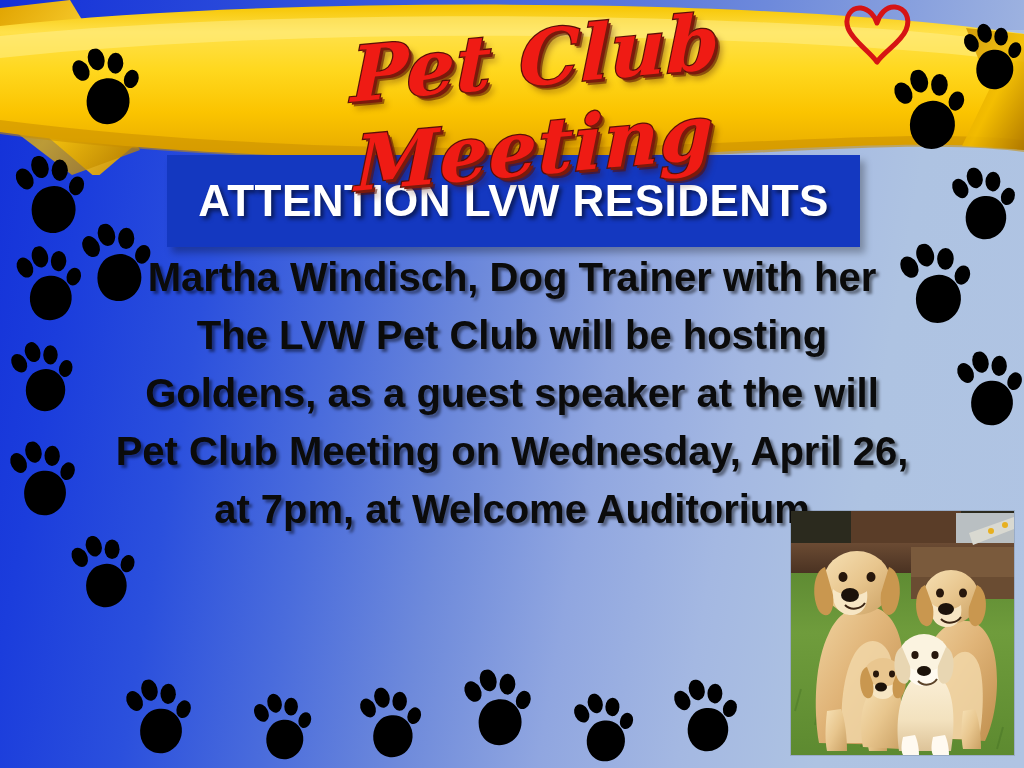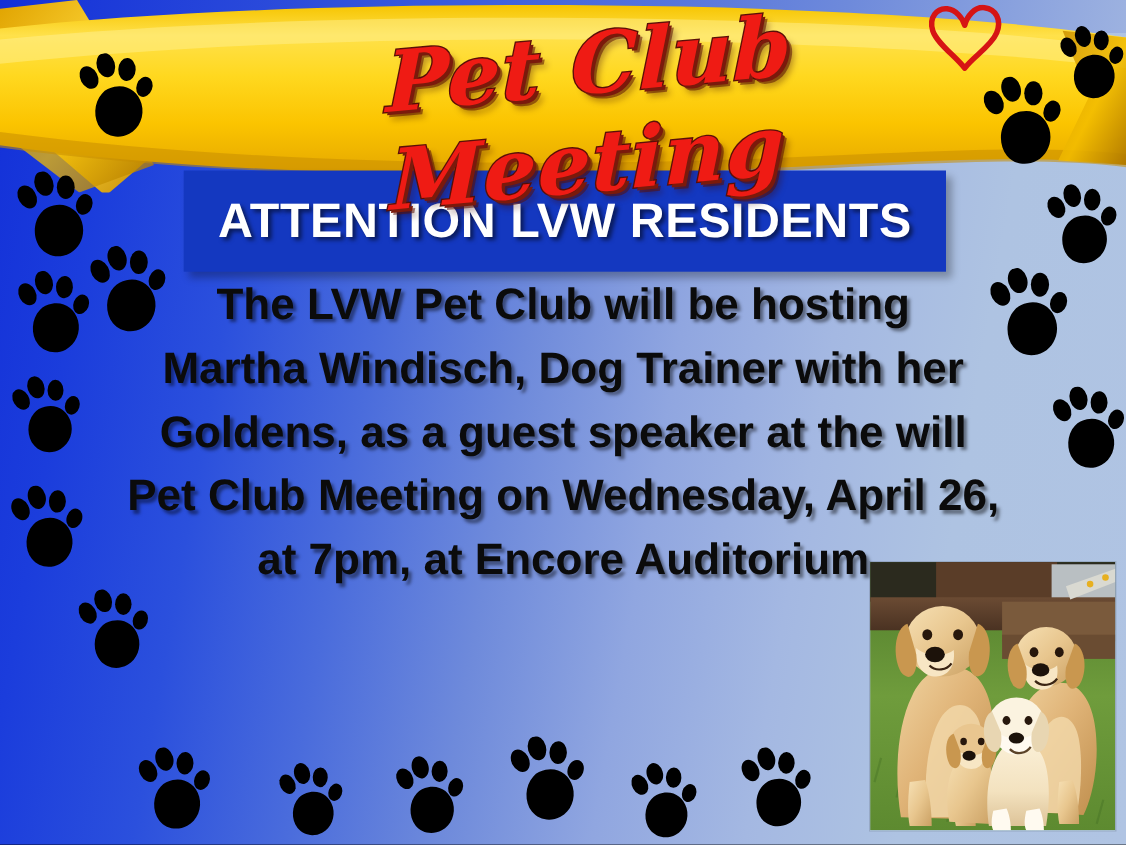--- a/index.html
+++ b/index.html
@@ -498,25 +498,25 @@
              C 38,45 44,44 50,44 Z"></path>
   </g>
 </svg>
     </div>
 
   <div class="headline-box">
     <span class="headline-text">ATTENTION LVW RESIDENTS</span>
   </div>
 
   <div class="body-block">
+    <div class="body-line">Martha Windisch, Dog Trainer with her</div>
     <div class="body-line">The LVW Pet Club will be hosting</div>
-    <div class="body-line">Martha Windisch, Dog Trainer with her</div>
     <div class="body-line">Goldens, as a guest speaker at the will</div>
     <div class="body-line">Pet Club Meeting on Wednesday, April 26,</div>
-    <div class="body-line">at 7pm, at Encore Auditorium</div>
+    <div class="body-line">at 7pm, at Welcome Auditorium</div>
   </div>
 
 
   <div class="photo">
     <svg width="223" height="244" viewBox="0 0 223 244" xmlns="http://www.w3.org/2000/svg">
       <defs>
         <linearGradient id="grassG" x1="0" y1="0" x2="0" y2="1">
           <stop offset="0%" stop-color="#4e7a2a"></stop>
           <stop offset="50%" stop-color="#6f9c3c"></stop>
           <stop offset="100%" stop-color="#5d8a30"></stop>

